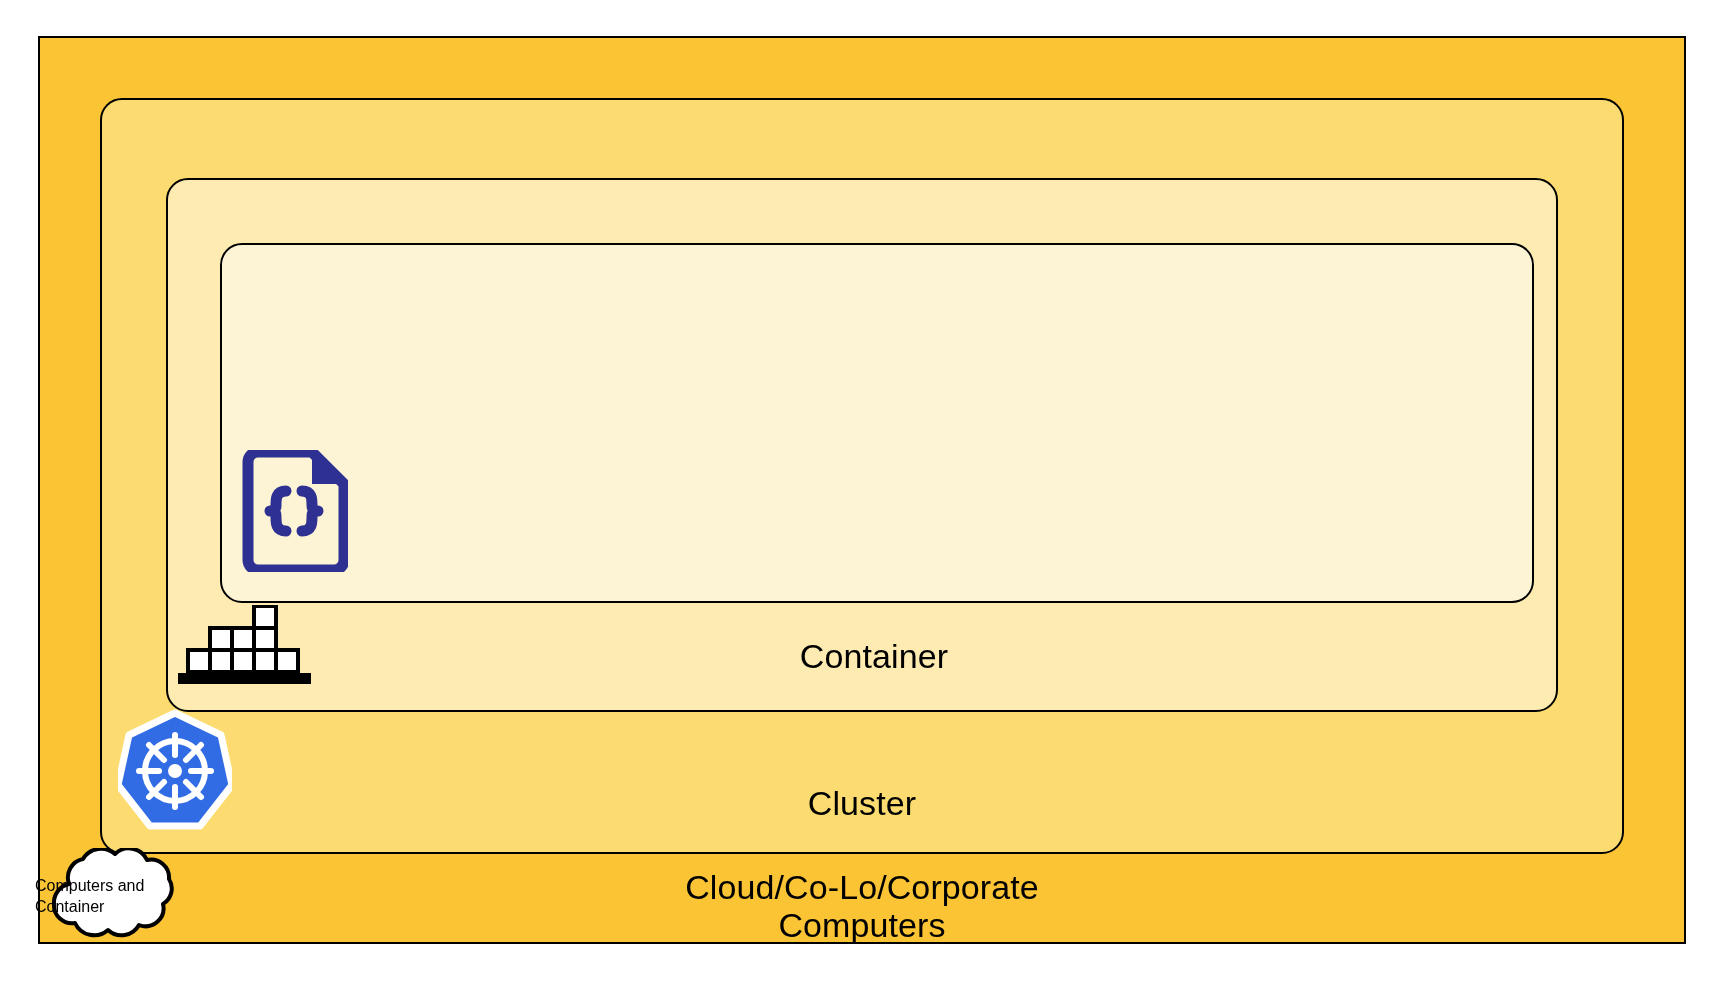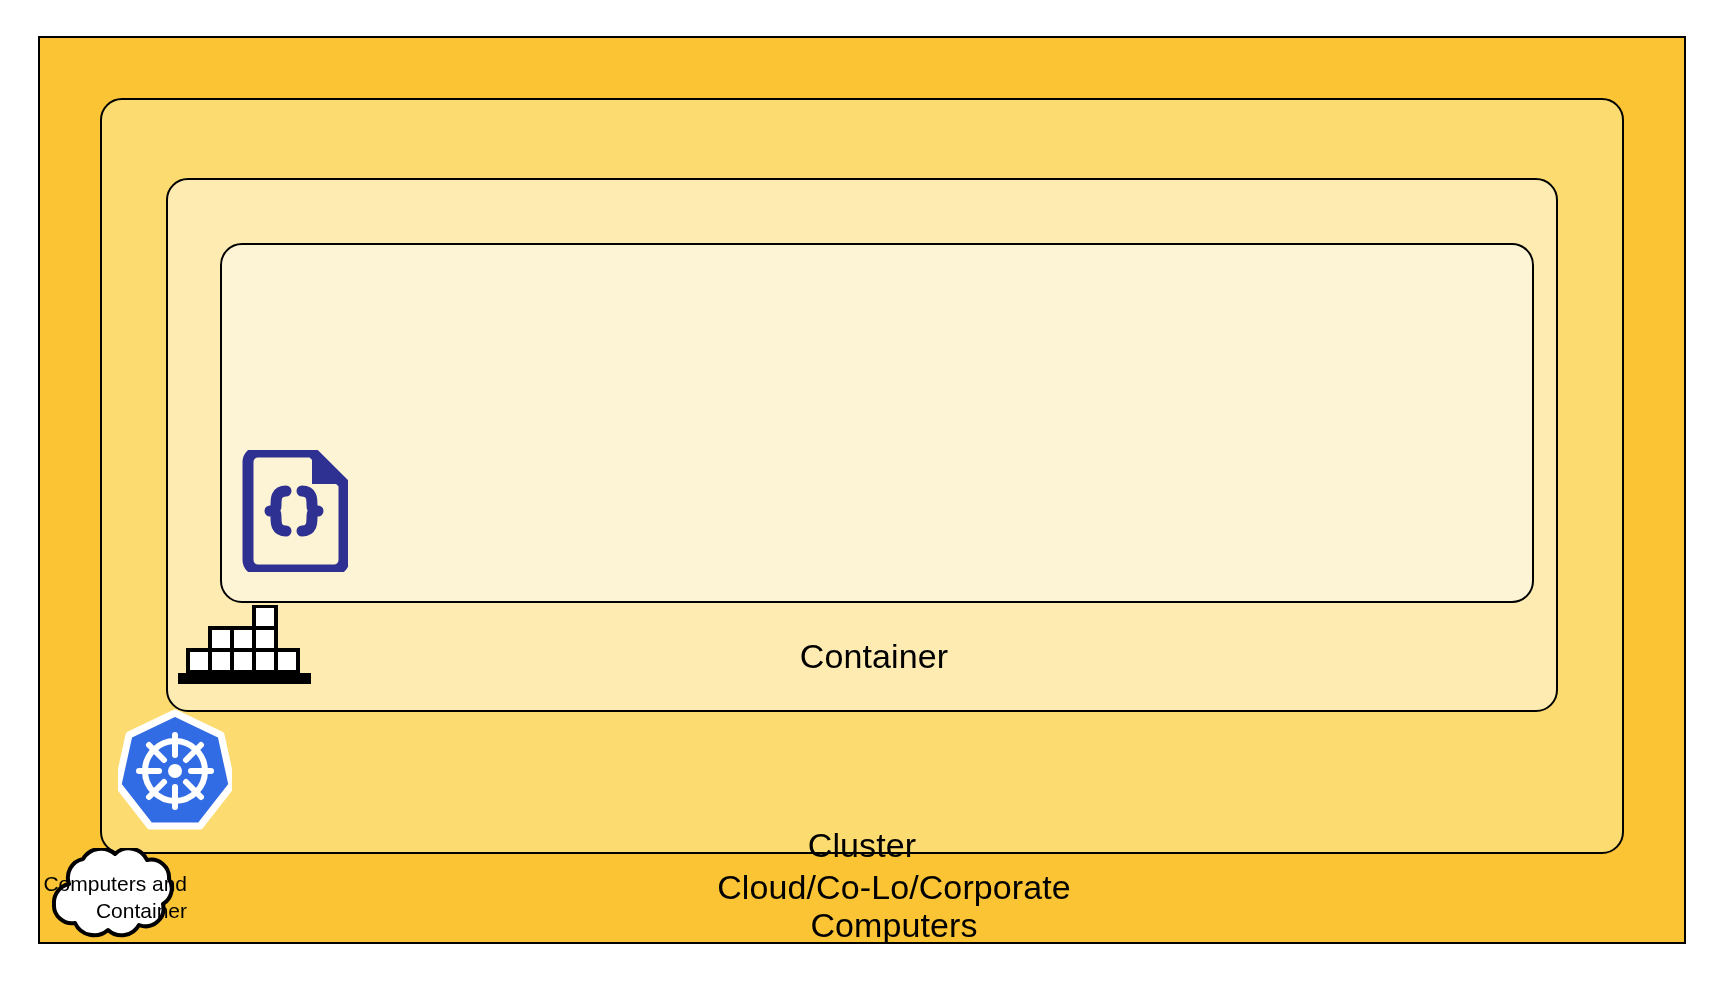--- a/index.html
+++ b/index.html
@@ -89,29 +89,27 @@
     left: 166px;
     width: 1392px;
     top: 637px;
     padding-left: 12px;
   }
 
   .label-cluster {
     left: 100px;
     width: 1524px;
     top: 784px;
-    margin-top: 42px;
   }
 
   .label-datacenter {
     left: 38px;
     width: 1648px;
     top: 868px;
     white-space: normal;
-    padding-left: 32px;
   }
 
   
   .icon-code {
     position: absolute;
     left: 240px;
     top: 450px;
     width: 108px;
     height: 122px;
   }
@@ -150,23 +148,23 @@
   }
 
   .cloud-text {
     position: absolute;
     left: 0;
     top: 0;
     width: 152px;
     height: 98px;
     display: flex;
     flex-direction: column;
-    align-items: flex-end;
+    align-items: flex-start;
     justify-content: center;
-    font-size: 21px;
+    font-size: 16px;
     line-height: 1.3;
     color: #000000;
     text-align: center;
     pointer-events: none;
   }
 </style>
 </head>
 <body>
 
 <div id="canvas">

